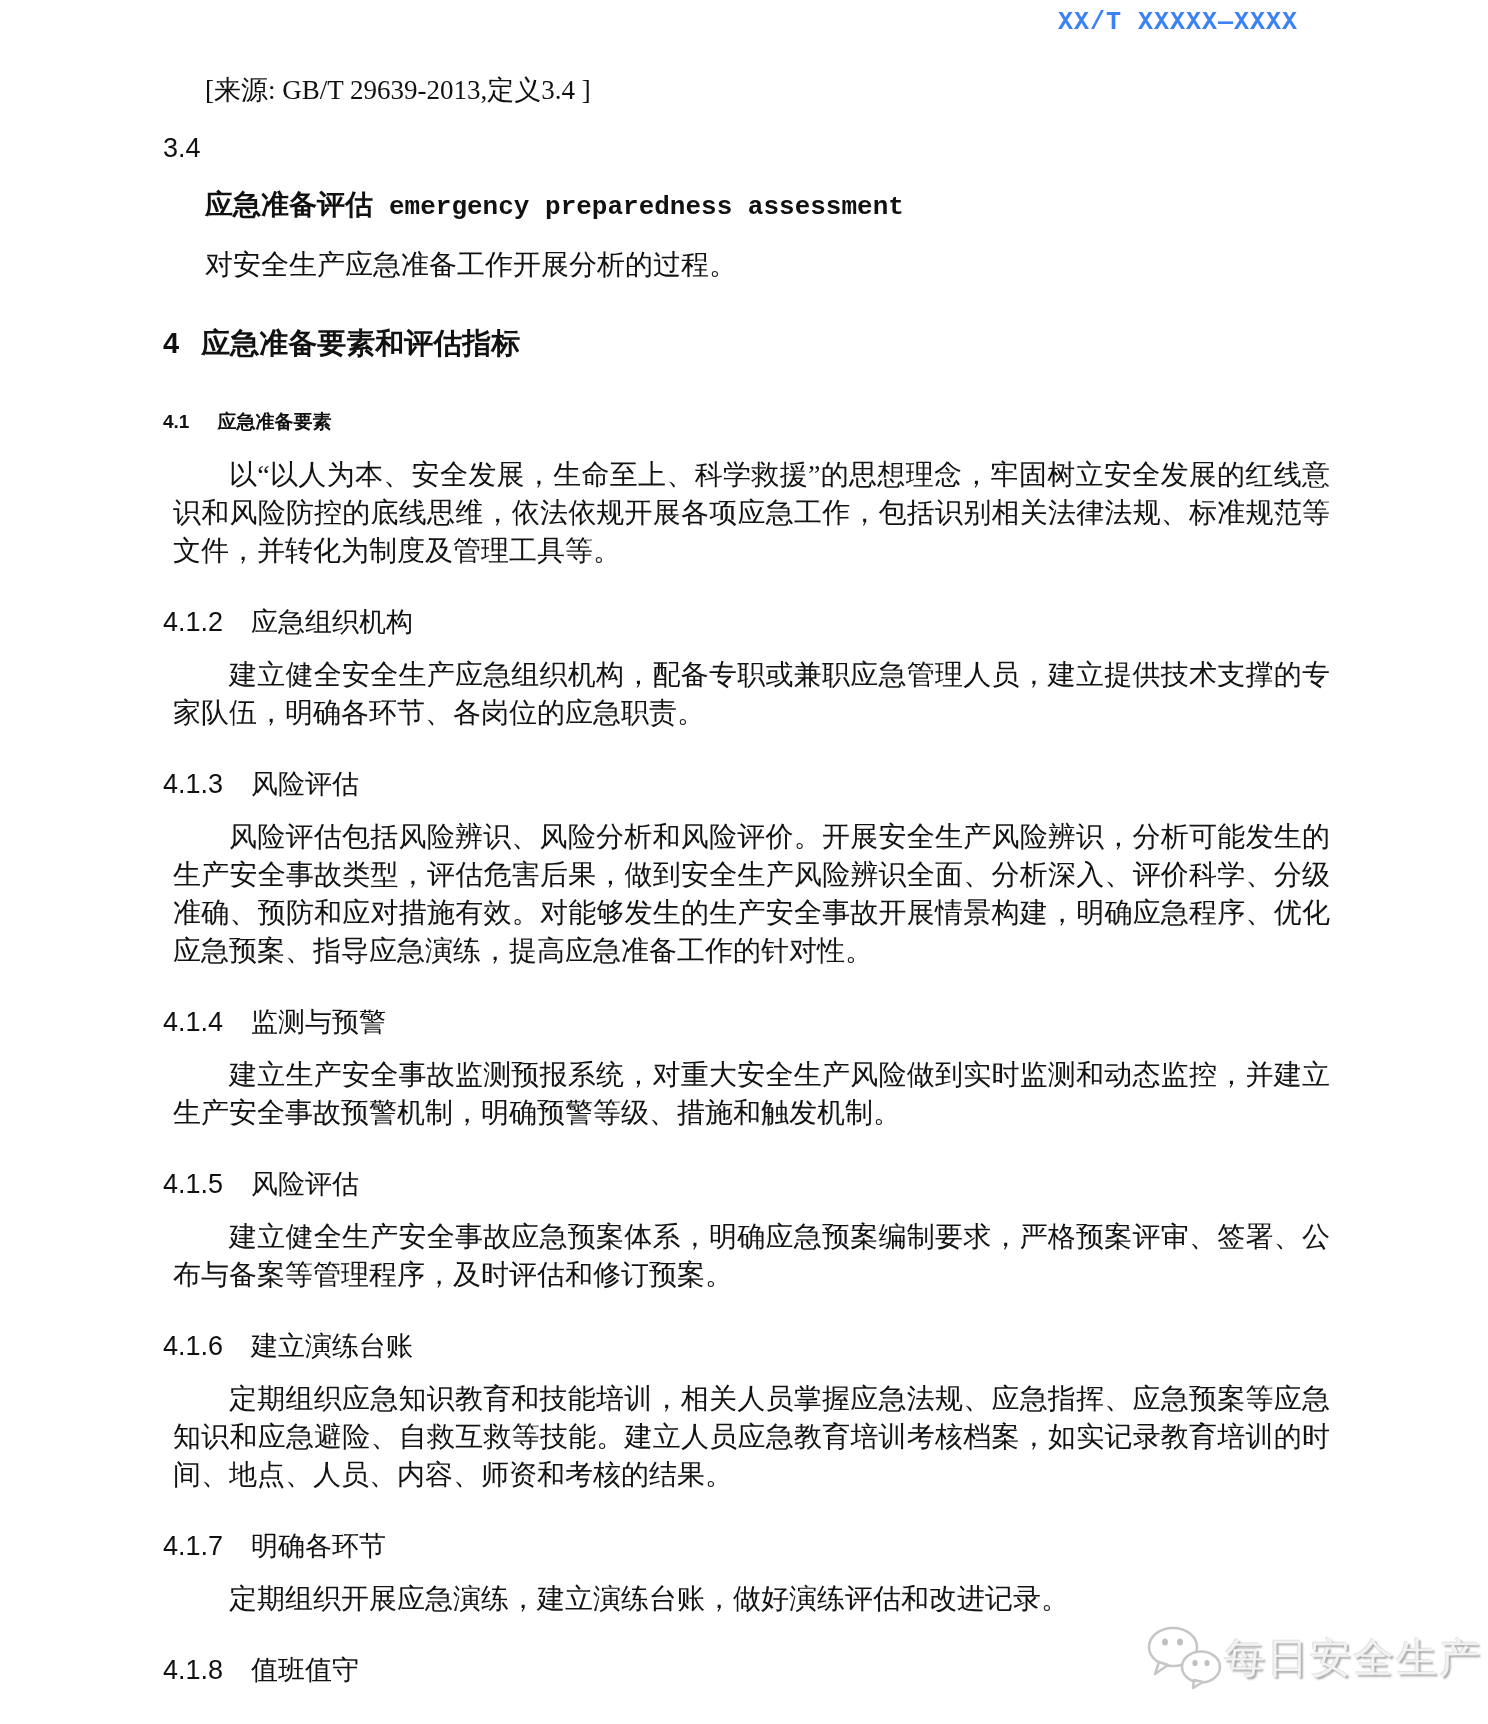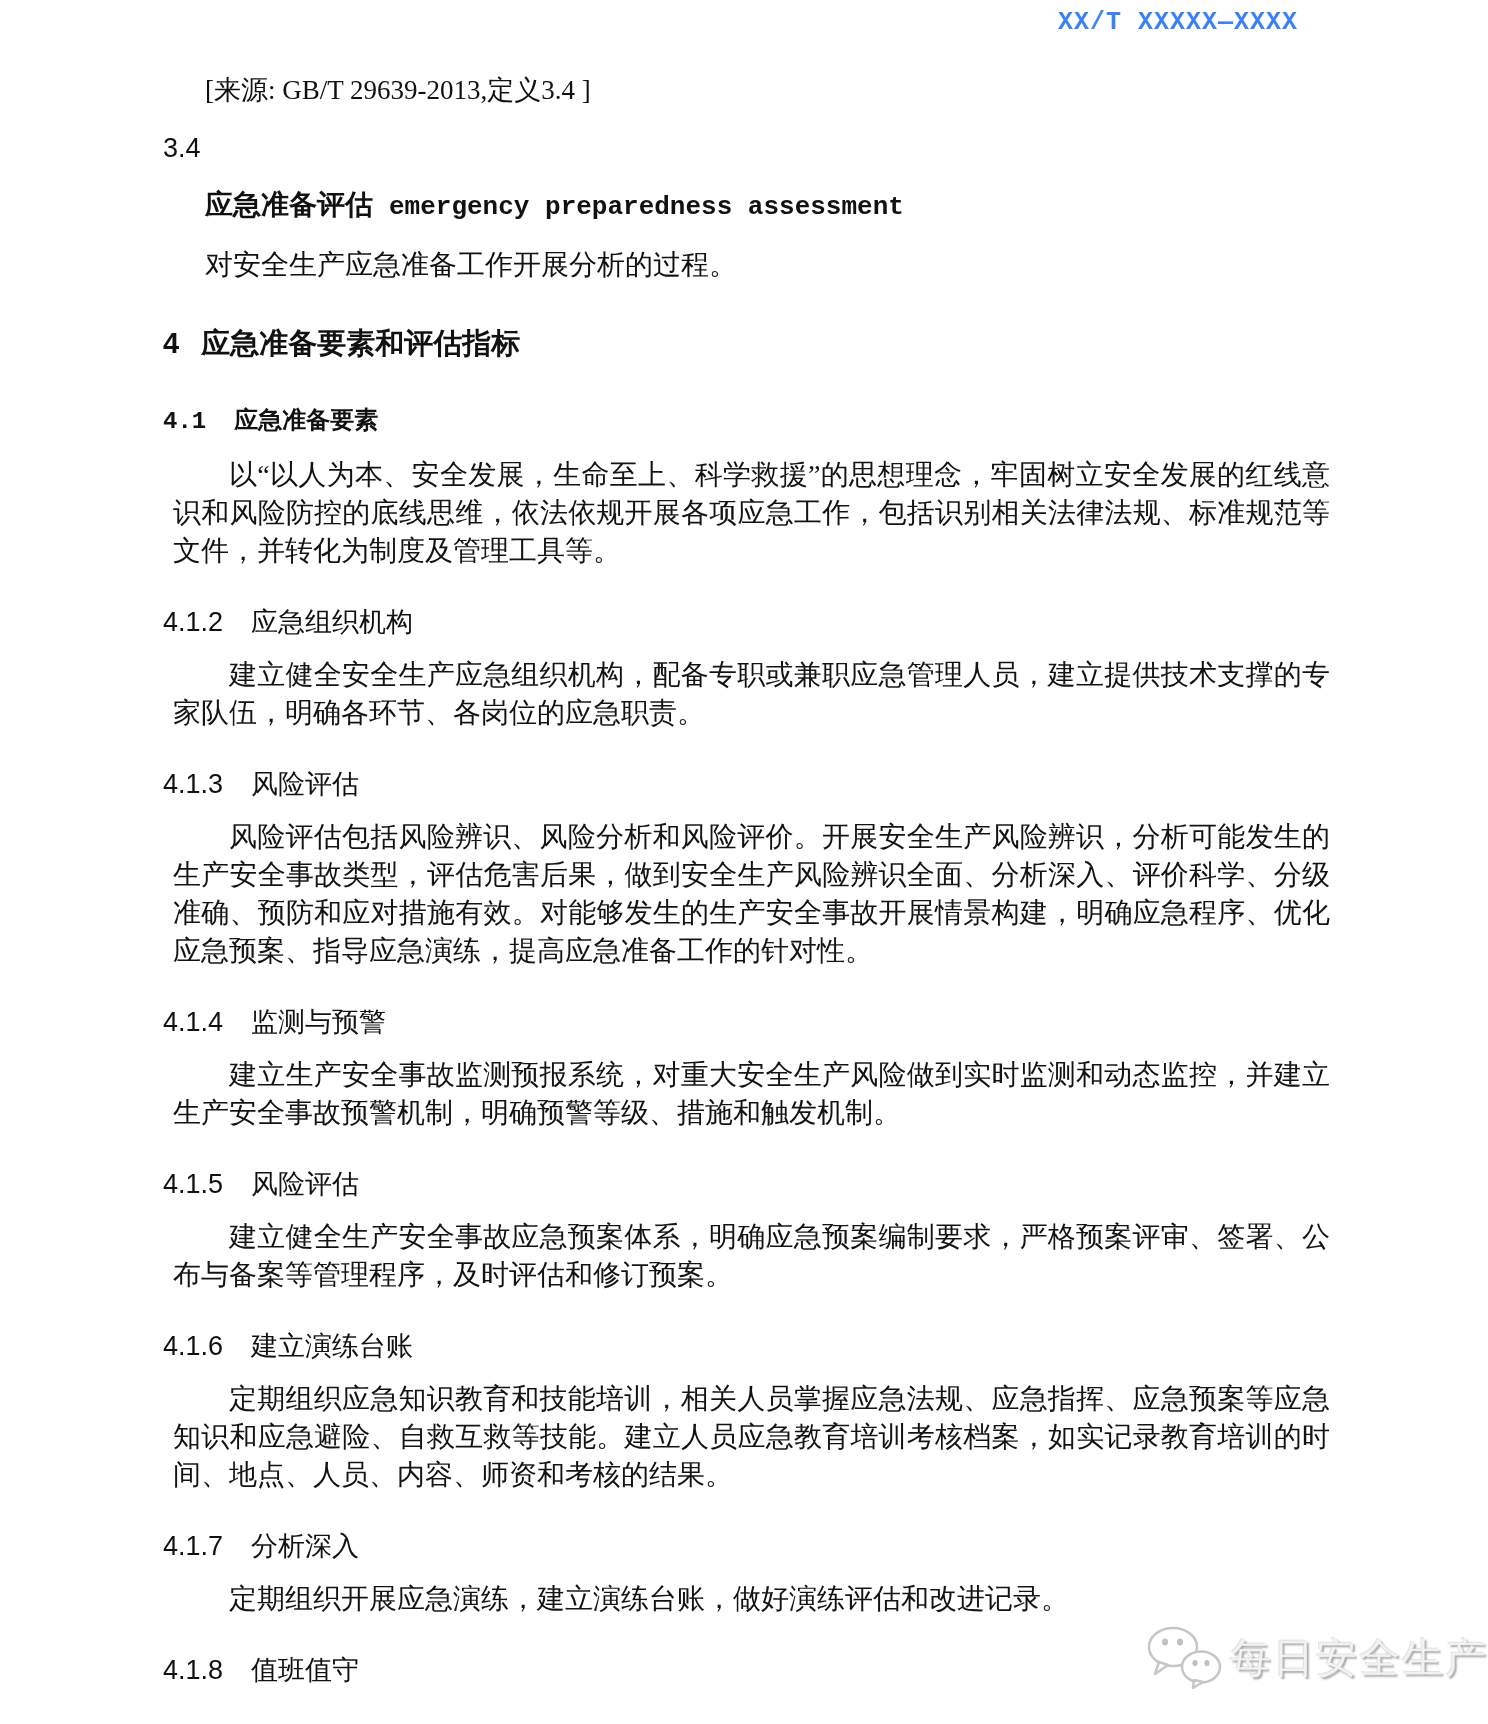--- a/index.html
+++ b/index.html
@@ -59,22 +59,22 @@
   .chapter-heading {
     margin: 47px 0 0 0;
     font-family: "Liberation Sans", sans-serif;
     font-size: 29px;
     line-height: 32px;
     font-weight: 700;
   }
   .chapter-heading .num { margin-right: 22px; }
   .section-heading {
     margin: 48px 0 12px 0;
-    font-family: Liberation Mono, monospace;
-    font-size: 24px;
+    font-family: Liberation Sans, sans-serif;
+    font-size: 19px;
     line-height: 30px;
     font-weight: 700;
   }
   .section-heading .num { margin-right: 28px; }
   .subsection-heading {
     margin: 37px 0 0 0;
     font-size: 27px;
     line-height: 30px;
     font-weight: 400;
   }
@@ -89,21 +89,20 @@
     text-align: justify;
     text-indent: 2em;
     color: #131313;
   }
   .watermark {
     position: absolute;
     top: 1626px;
     left: 1146px;
     display: flex;
     align-items: center;
-    gap: 6px;
   }
   .watermark-label {
     font-family: "Liberation Sans", sans-serif;
     font-size: 41px;
     letter-spacing: 2px;
     color: #f2f2f2;
     text-shadow: 2px 2px 2px #a8a8a8, -1px -1px 0 #e3e3e3;
     white-space: nowrap;
   }
   .wechat-icon-svg { display: block; }
@@ -156,21 +155,21 @@
       <span class="num">4.1.5</span><span>风险评估</span>
     </h4>
     <p class="para">建立健全生产安全事故应急预案体系，明确应急预案编制要求，严格预案评审、签署、公布与备案等管理程序，及时评估和修订预案。</p>
 
     <h4 class="subsection-heading">
       <span class="num">4.1.6</span><span>建立演练台账</span>
     </h4>
     <p class="para">定期组织应急知识教育和技能培训，相关人员掌握应急法规、应急指挥、应急预案等应急知识和应急避险、自救互救等技能。建立人员应急教育培训考核档案，如实记录教育培训的时间、地点、人员、内容、师资和考核的结果。</p>
 
     <h4 class="subsection-heading">
-      <span class="num">4.1.7</span><span>分析深入</span>
+      <span class="num">4.1.7</span><span>明确各环节</span>
     </h4>
     <p class="para">定期组织开展应急演练，建立演练台账，做好演练评估和改进记录。</p>
 
     <h4 class="subsection-heading">
       <span class="num">4.1.8</span><span>值班值守</span>
     </h4>
 
   </div>
 
   <div class="watermark">

